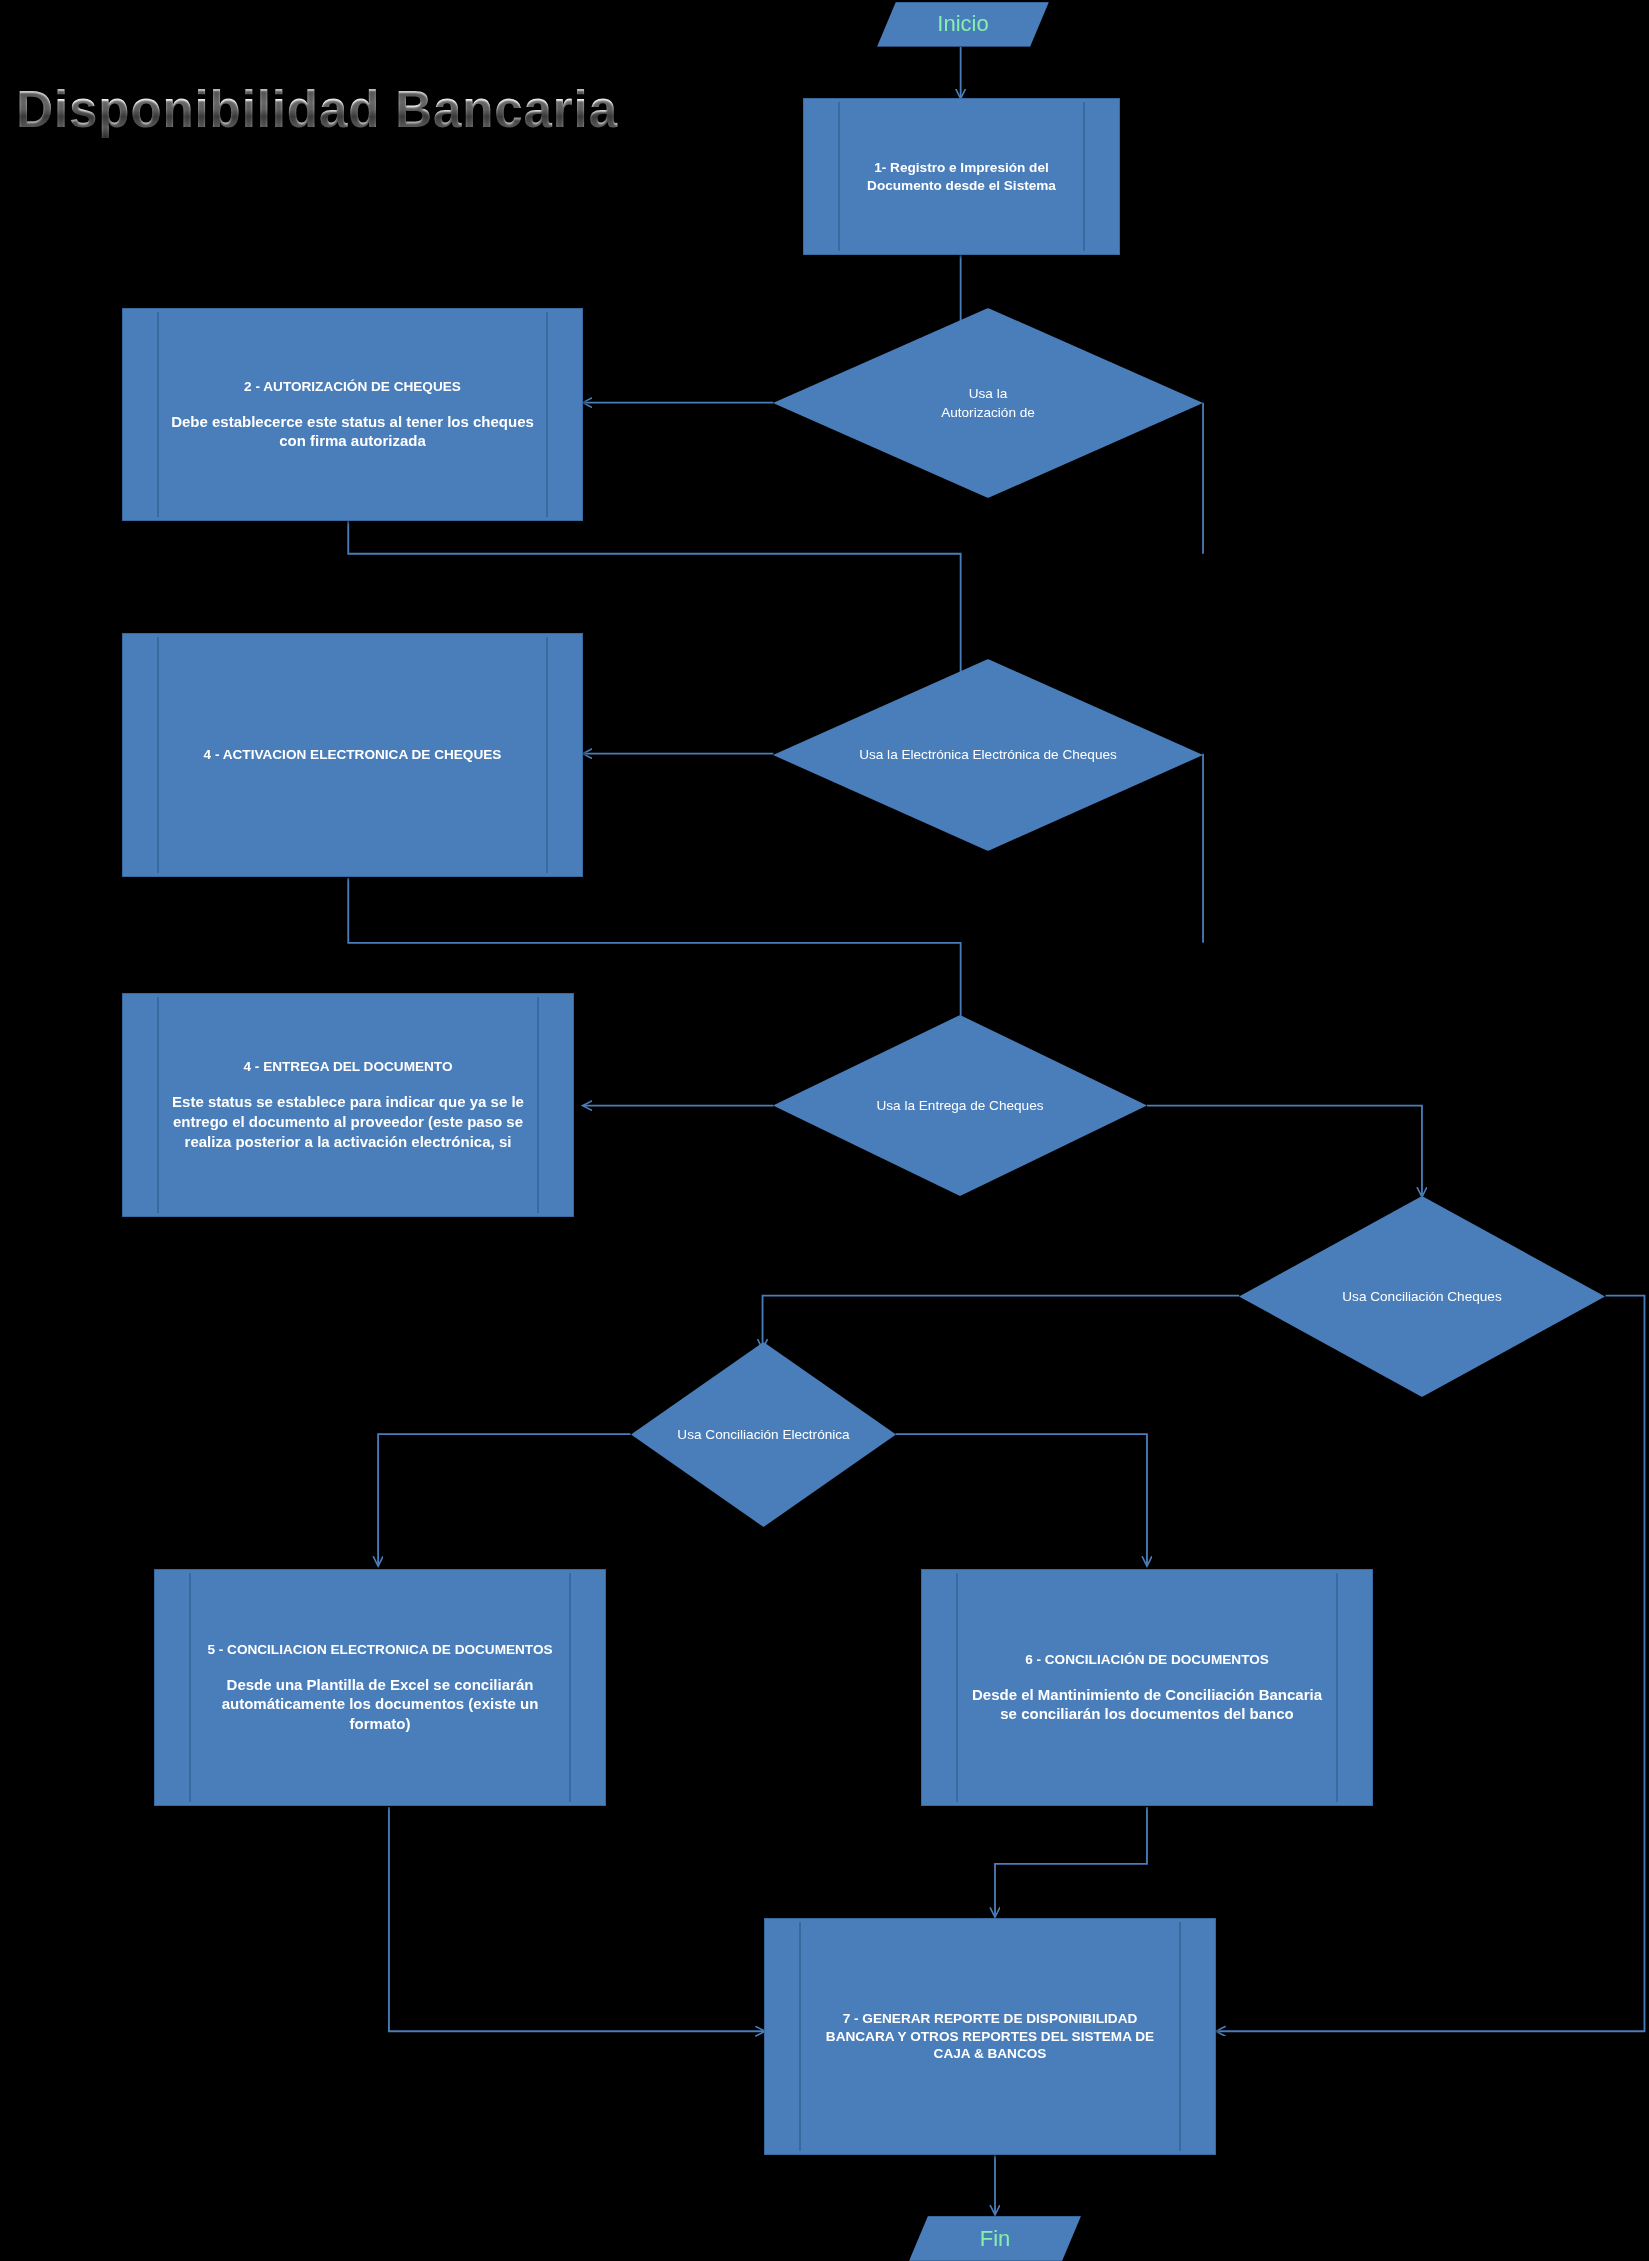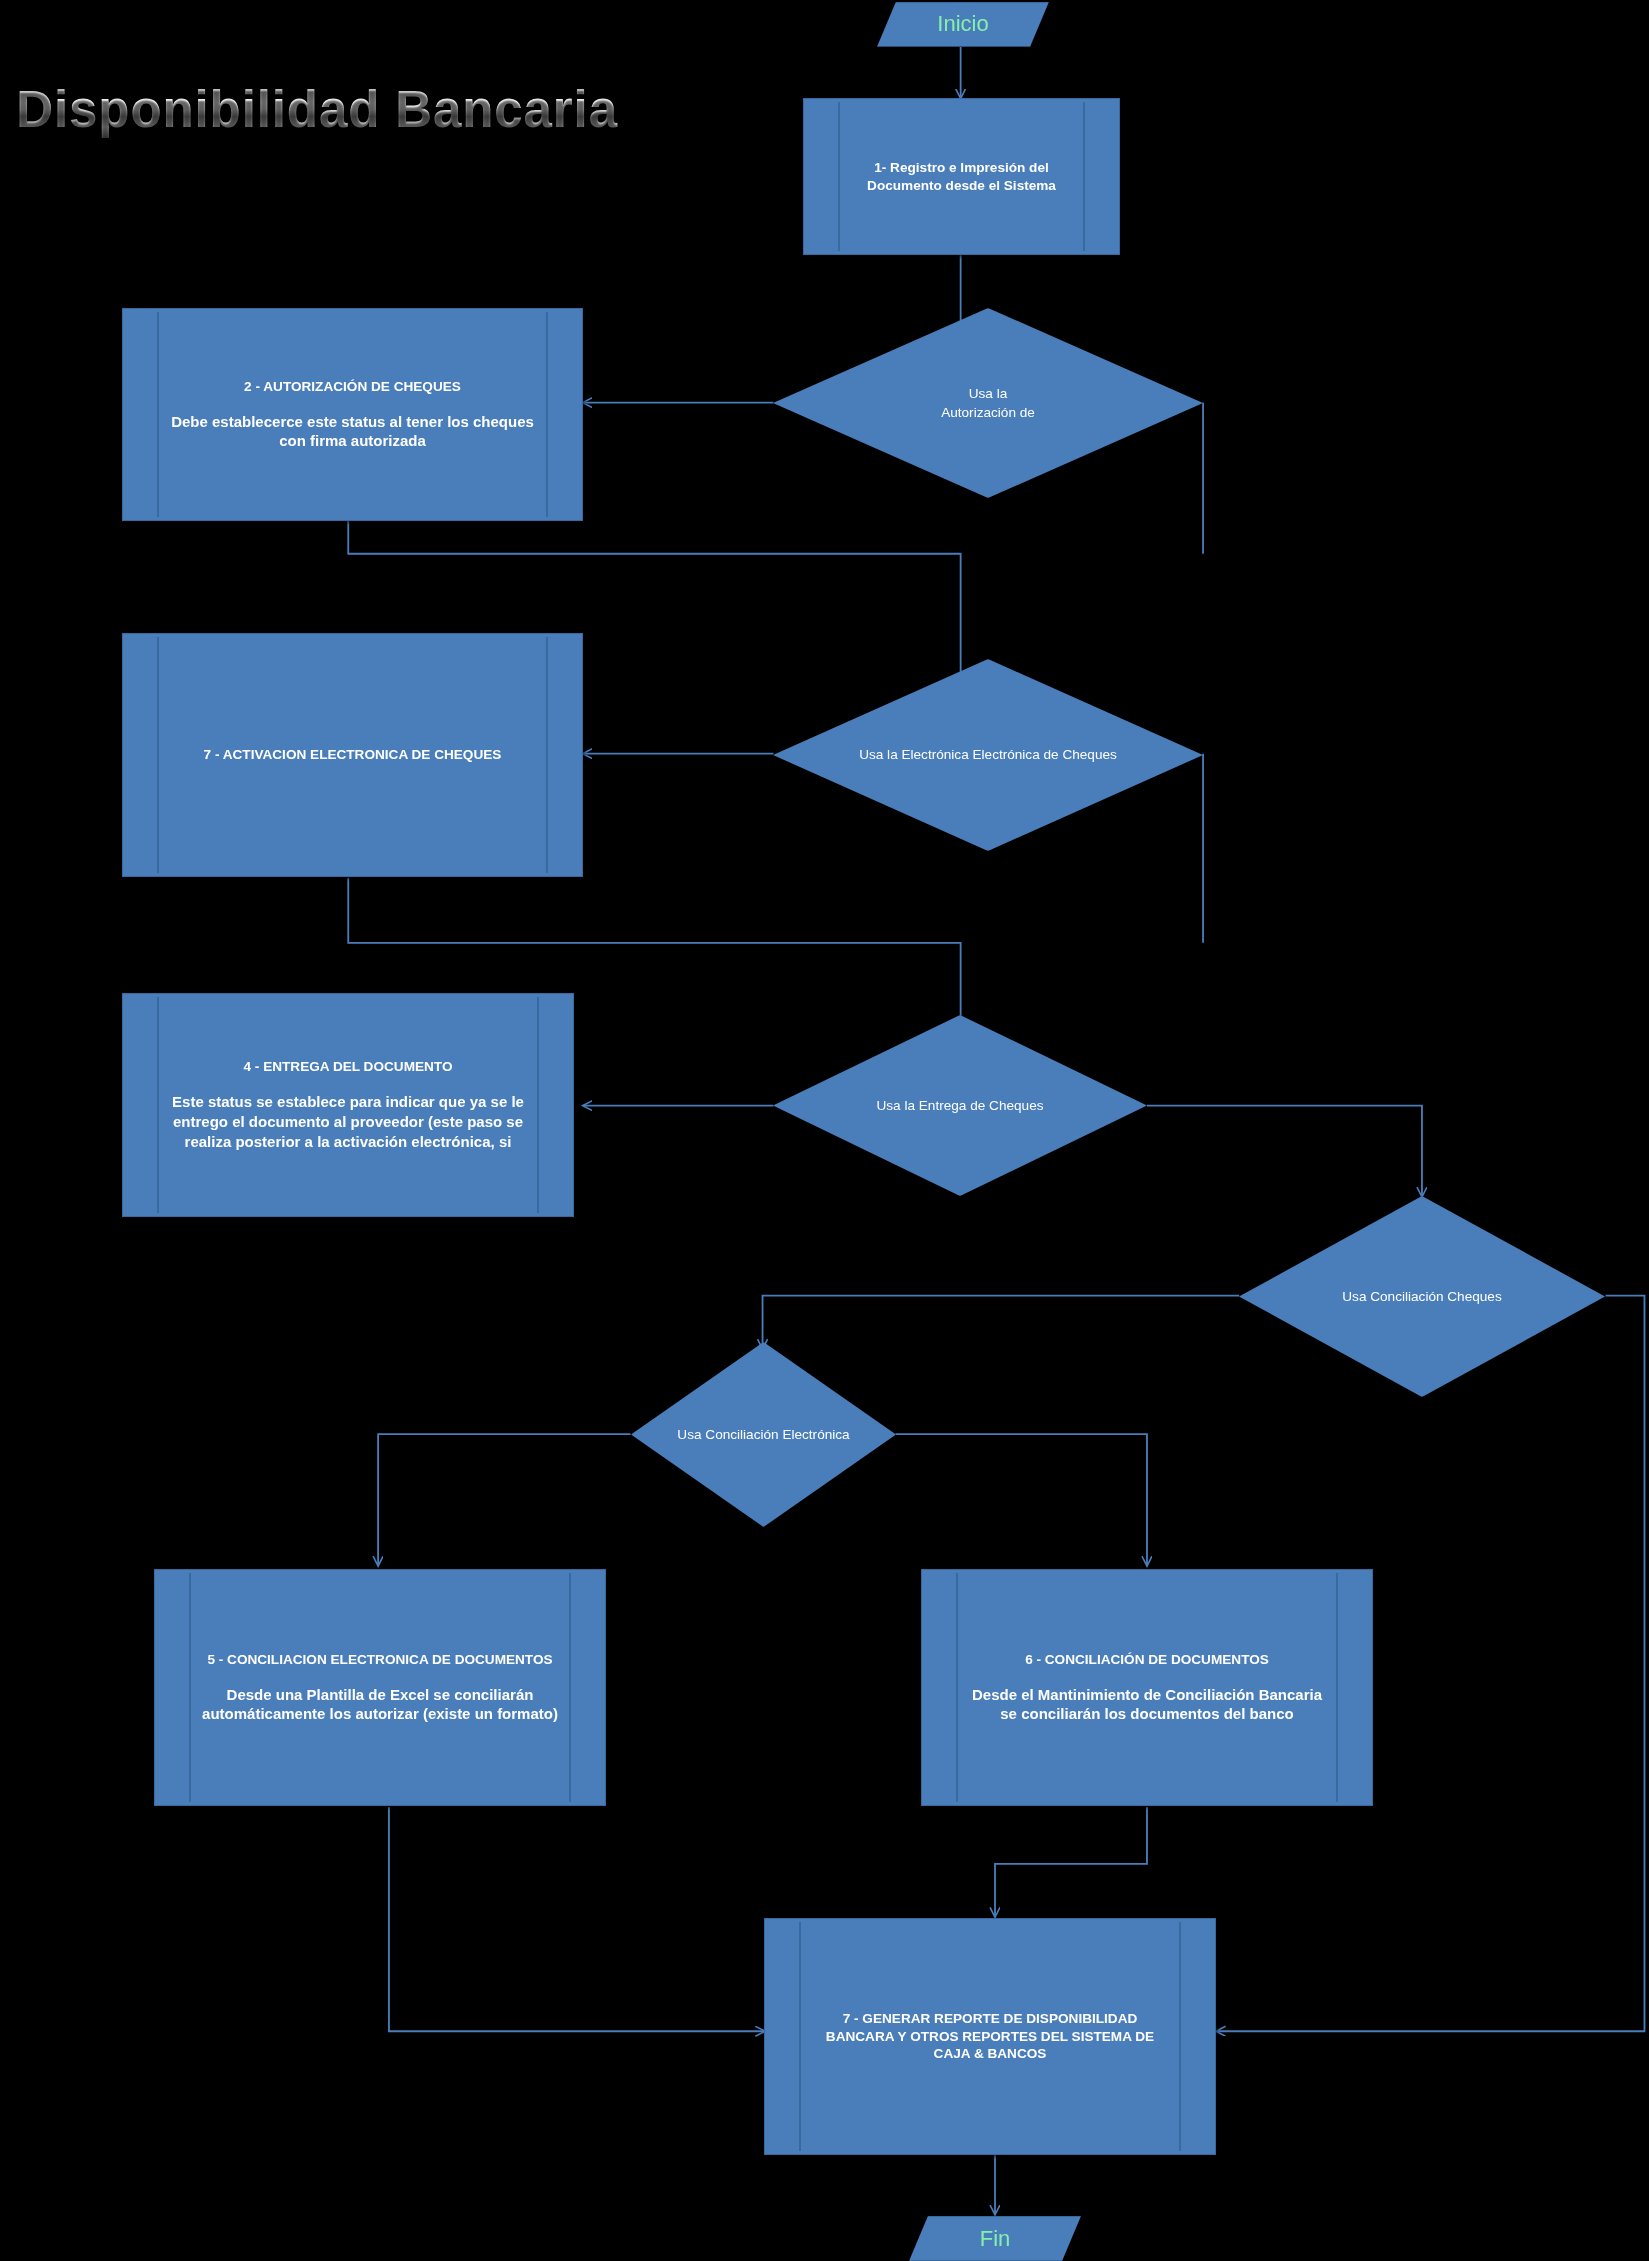--- a/index.html
+++ b/index.html
@@ -161,21 +161,21 @@
 
   <div class="dia" style="left:773px;top:659px;width:430px;height:192px;">
     <div class="shape"></div>
     <div class="dtxt">Usa la Electrónica Electrónica de Cheques</div>
   </div>
 
   <div class="node" style="left:122px;top:633px;width:461px;height:244px;">
     <div class="bar l"></div>
     <div class="bar r"></div>
     <div class="inner">
-      <div class="hd">7 - ACTIVACION ELECTRONICA DE CHEQUES</div>
+      <div class="hd">4 - ACTIVACION ELECTRONICA DE CHEQUES</div>
     </div>
   </div>
 
   <div class="dia" style="left:773px;top:1015px;width:374px;height:181px;">
     <div class="shape"></div>
     <div class="dtxt">Usa la Entrega de Cheques</div>
   </div>
 
   <div class="node" style="left:122px;top:993px;width:452px;height:224px;">
     <div class="bar l"></div>
@@ -194,21 +194,21 @@
   <div class="dia" style="left:631px;top:1342px;width:265px;height:185px;">
     <div class="shape"></div>
     <div class="dtxt">Usa  Conciliación Electrónica</div>
   </div>
 
   <div class="node" style="left:154px;top:1569px;width:452px;height:237px;">
     <div class="bar l"></div>
     <div class="bar r"></div>
     <div class="inner">
       <div class="hd">5 - CONCILIACION ELECTRONICA DE DOCUMENTOS</div>
-      <div class="bd">Desde una Plantilla de Excel se conciliarán automáticamente los autorizar (existe un formato)</div>
+      <div class="bd">Desde una Plantilla de Excel se conciliarán automáticamente los documentos (existe un formato)</div>
     </div>
   </div>
 
   <div class="node" style="left:921px;top:1569px;width:452px;height:237px;">
     <div class="bar l"></div>
     <div class="bar r"></div>
     <div class="inner">
       <div class="hd">6 - CONCILIACIÓN DE DOCUMENTOS</div>
       <div class="bd">Desde el Mantinimiento de Conciliación Bancaria se conciliarán los documentos del banco</div>
     </div>

